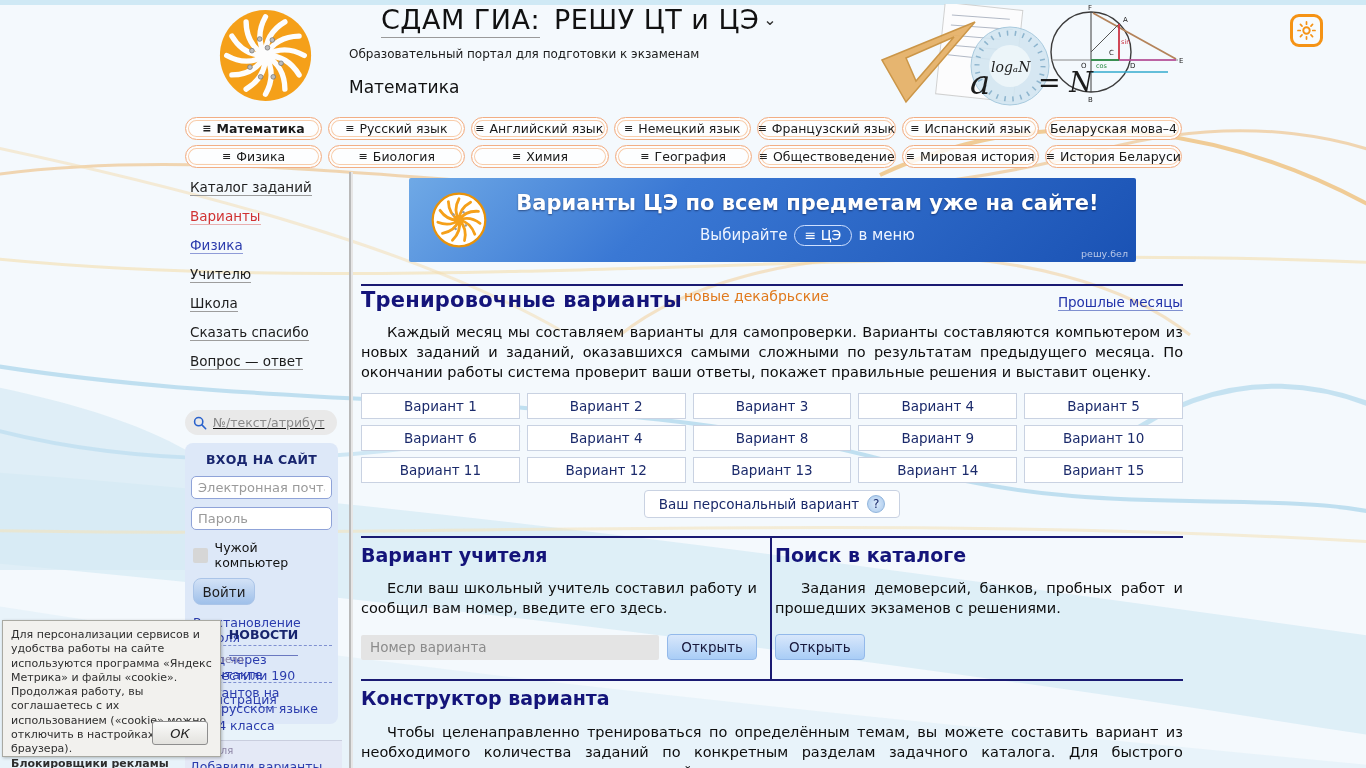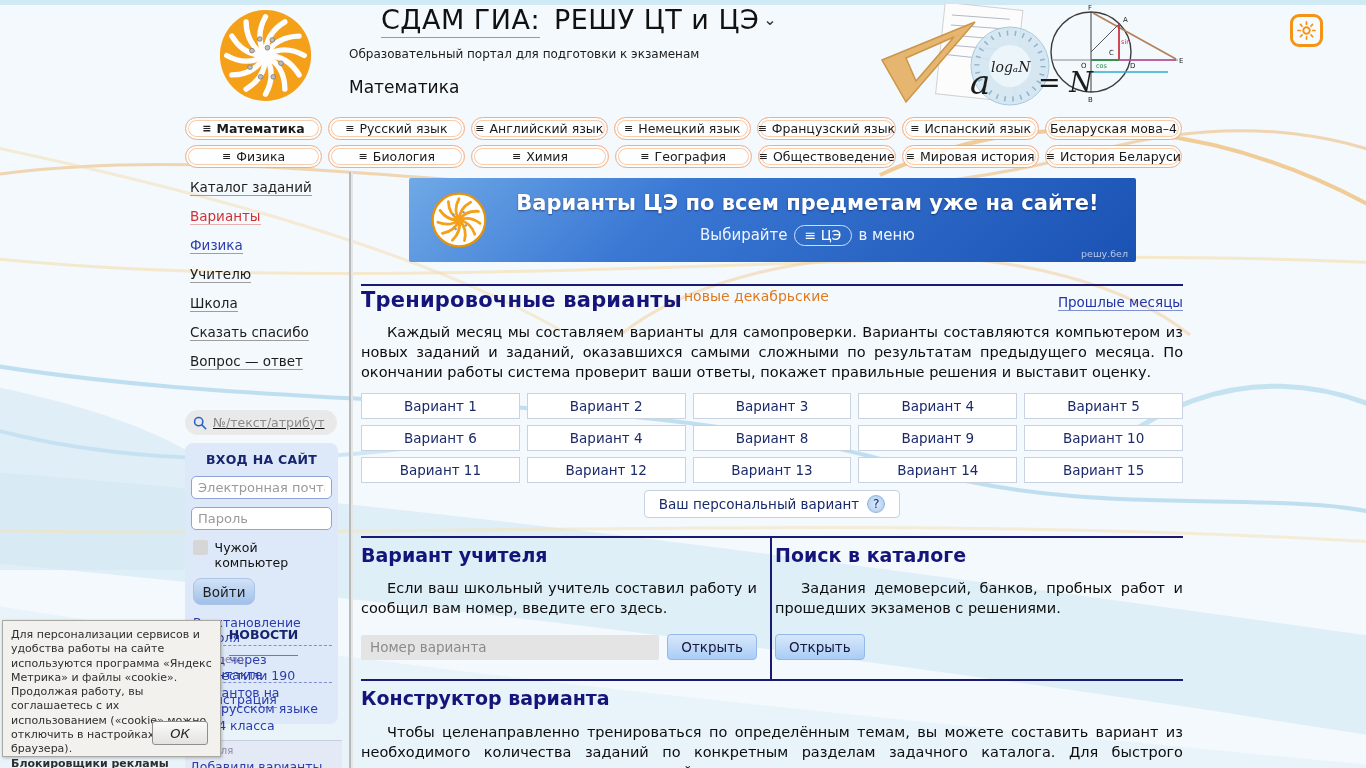--- a/index.html
+++ b/index.html
@@ -58,21 +58,21 @@
                      font-size:12.5px; font-family:inherit; color:#333; }
   .searchbox input::placeholder { color:#8a8a8a; }
 
   .loginpanel { position:absolute; left:0px; top:271px; width:153px;
                 background:#dde8f8; border-radius:8px; padding:9px 6px 10px 6px; }
   .loginpanel h3 { font-size:12.5px; color:#18256e; text-align:center; letter-spacing:.3px; margin-bottom:9px; }
   .loginpanel input[type=text], .loginpanel input[type=password] {
      width:141px; height:23px; border:1px solid #8fa3d8; border-radius:5px;
      padding:0 6px; font-size:13px; font-family:inherit; color:#333; background:#fff; margin-bottom:8px; }
   .loginpanel input::placeholder { color:#9a9a9a; }
-  .chkrow { display:flex; gap:7px; margin:2px 0 8px 2px; }
+  .chkrow { display:flex; align-items:center; gap:7px; margin:2px 0 8px 2px; }
   .chk { width:15px; height:15px; background:#d6d6d6; border-radius:2px; cursor:pointer; }
   .chkrow label { font-size:12.5px; color:#111; }
   .loginbtn { width:62px; height:27px; border:1px solid #aac4e8; border-radius:8px;
               background:linear-gradient(#d3e2f6,#9fc0ea); font-size:13.5px; font-family:inherit;
               color:#1c1c1c; cursor:pointer; margin-left:2px; }
   .loginlinks { margin-top:10px; margin-left:2px; }
   .loginlinks a { display:inline-block; font-size:12.5px; color:#2b3cad; text-decoration:none;
                   border-bottom:1px dashed #7f90d0; margin-bottom:6px; cursor:pointer; }
 
   .news { position:absolute; left:0px; top:455px; width:157px; }

